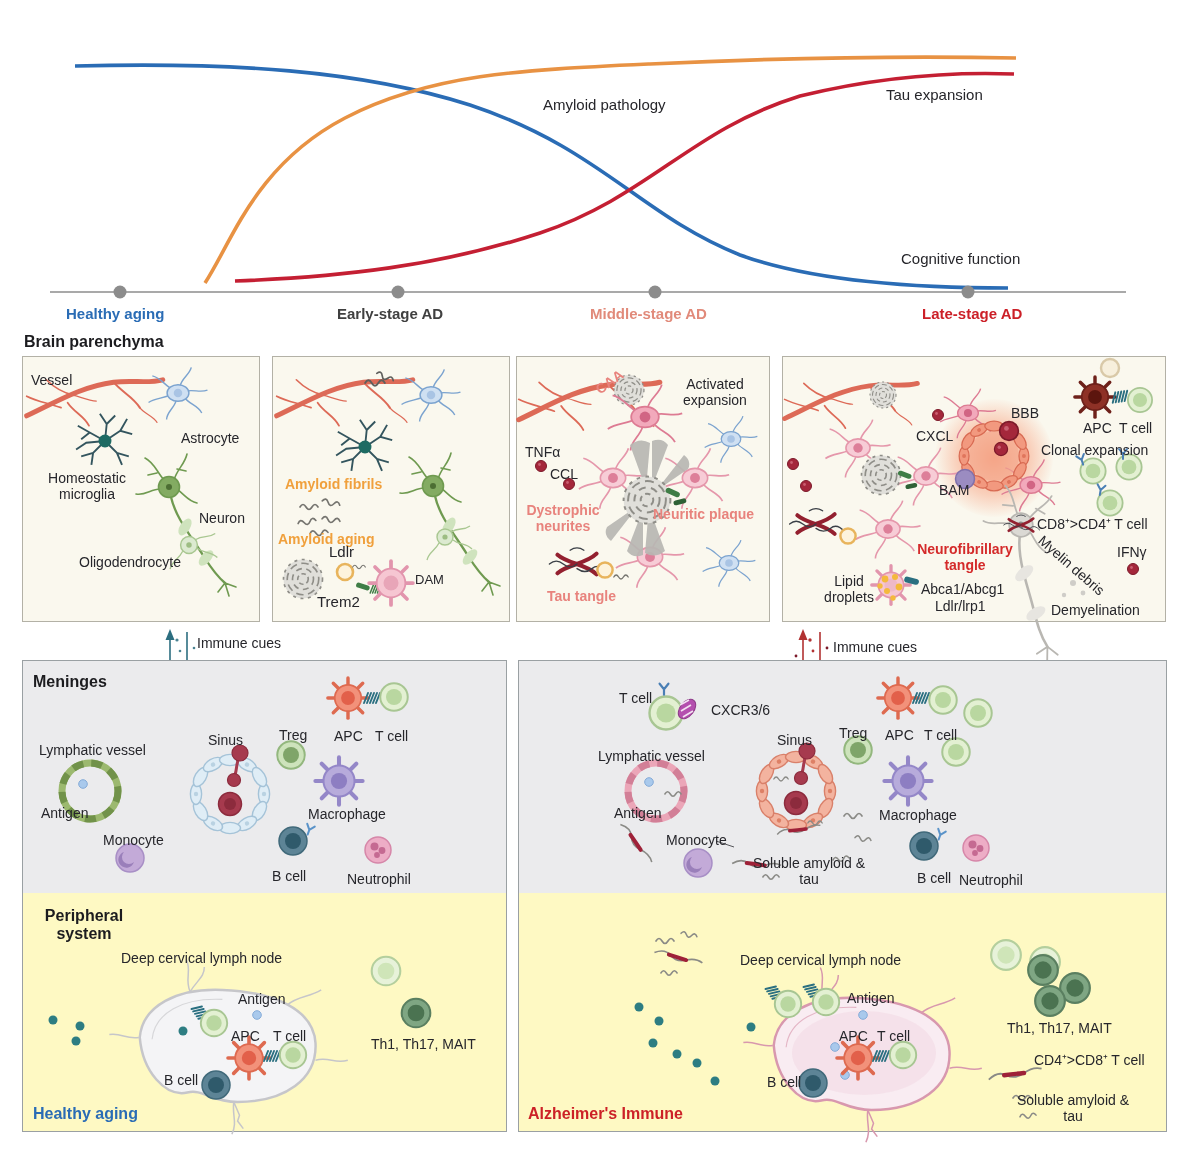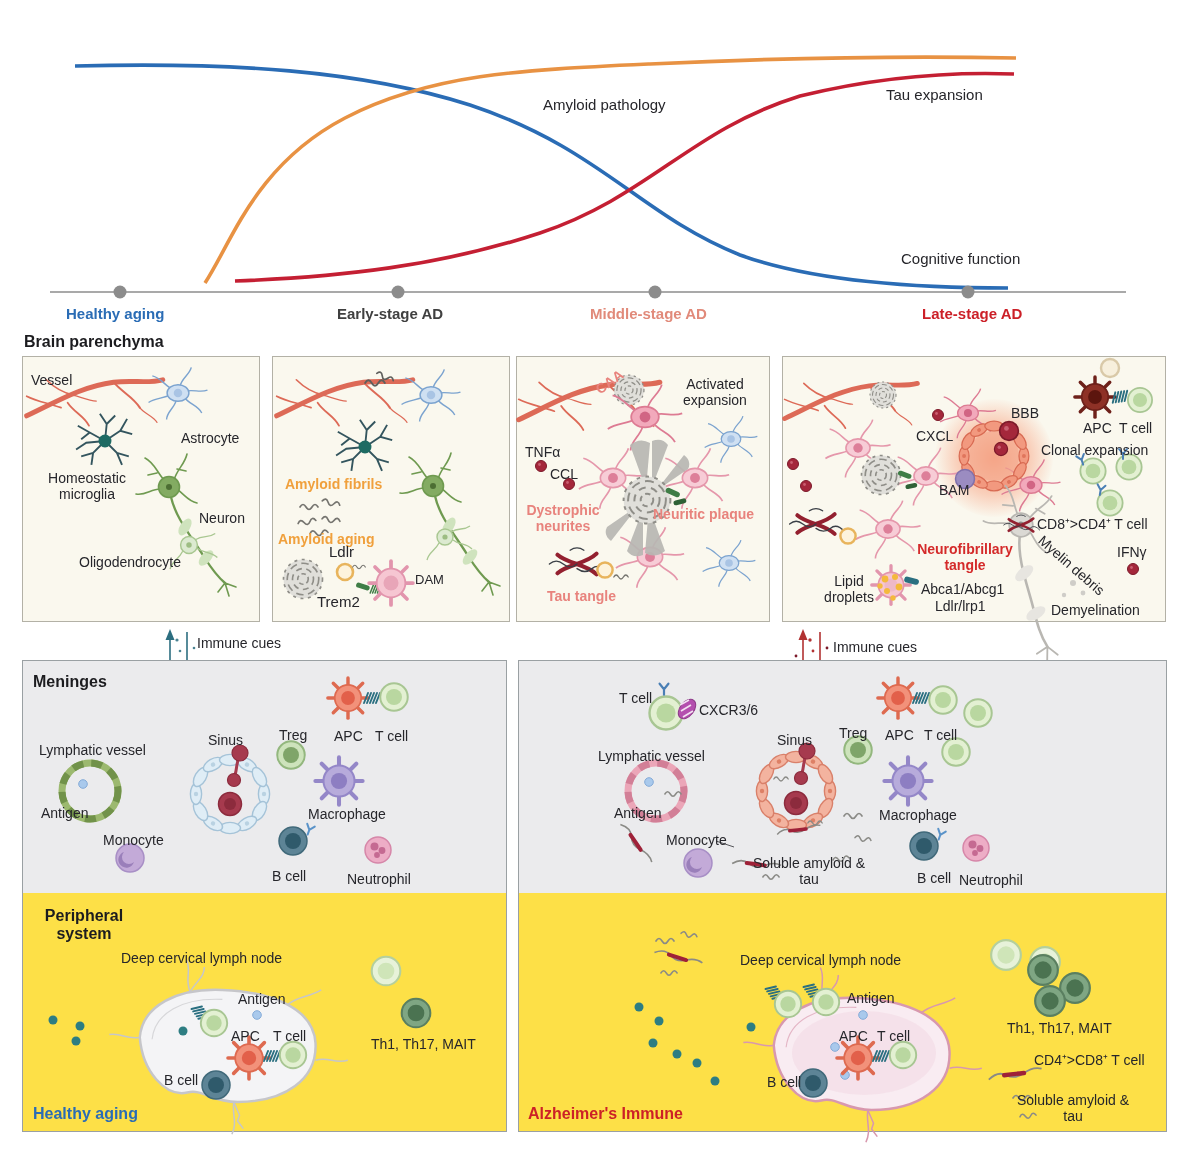--- a/index.html
+++ b/index.html
@@ -9,21 +9,21 @@
   .lbl{position:absolute;font-size:14px;line-height:1.14;color:#26262b;white-space:nowrap;}
   .c{text-align:center;white-space:normal;}
   .b{font-weight:700;}
   .h{font-size:16px;font-weight:700;color:#1c1c1f;}
   .cap{font-size:16px;font-weight:700;}
   .orange{color:#f0a03c;font-weight:700;}
   .pink{color:#e8837d;font-weight:700;}
   .redb{color:#d42a2a;font-weight:700;}
   .s15{font-size:15px;}
   .panel{position:absolute;background:#faf8ee;border:1px solid #b3b1a6;}
-  .bigpanel{position:absolute;background:#fde047;border:1.5px solid #9aa0a3;}
+  .bigpanel{position:absolute;background:#fef9c3;border:1.5px solid #9aa0a3;}
   .grayband{position:absolute;left:0;top:0;right:0;background:#ebebed;}
   .glow{position:absolute;border-radius:50%;background:radial-gradient(circle,rgba(246,106,58,.62) 0%,rgba(246,106,58,.28) 45%,rgba(246,106,58,0) 72%);}
   .rotneg{transform:rotate(-36deg);transform-origin:left top;}
   .rotpos{transform:rotate(41deg);transform-origin:left top;}
 </style>
 </head>
 <body>
 
 <div id="root">
 
@@ -630,21 +630,21 @@
         <use href="#cell" transform="translate(556,327) scale(1.35)" style="--o:#7fa683;--ob:#5a7f60;--i:#4b7351"></use>
         <use href="#cell" transform="translate(531,340) scale(1.35)" style="--o:#7fa683;--ob:#5a7f60;--i:#4b7351"></use>
       </g>
       <use href="#redfib" transform="translate(494,412) scale(1.1)"></use>
       <g>
         <use href="#fib" transform="translate(503,437) scale(1.0)"></use>
         <use href="#fib" transform="translate(509,455) scale(0.9) rotate(-6)"></use>
       </g>
     </svg>
     <div class="lbl" style="left:100px;top:30px">T cell</div>
-    <div class="lbl" style="left:180px;top:42px">CXCR3/6</div>
+    <div class="lbl" style="left:192px;top:42px">CXCR3/6</div>
     <div class="lbl" style="left:79px;top:88px">Lymphatic vessel</div>
     <div class="lbl" style="left:95px;top:145px">Antigen</div>
     <div class="lbl" style="left:147px;top:172px">Monocyte</div>
     <div class="lbl" style="left:258px;top:72px">Sinus</div>
     <div class="lbl" style="left:320px;top:65px">Treg</div>
     <div class="lbl" style="left:366px;top:67px">APC</div>
     <div class="lbl" style="left:405px;top:67px">T cell</div>
     <div class="lbl" style="left:360px;top:147px">Macrophage</div>
     <div class="lbl c" style="left:232px;top:195px;width:116px">Soluble amyloid &amp; tau</div>
     <div class="lbl" style="left:398px;top:210px">B cell</div>

